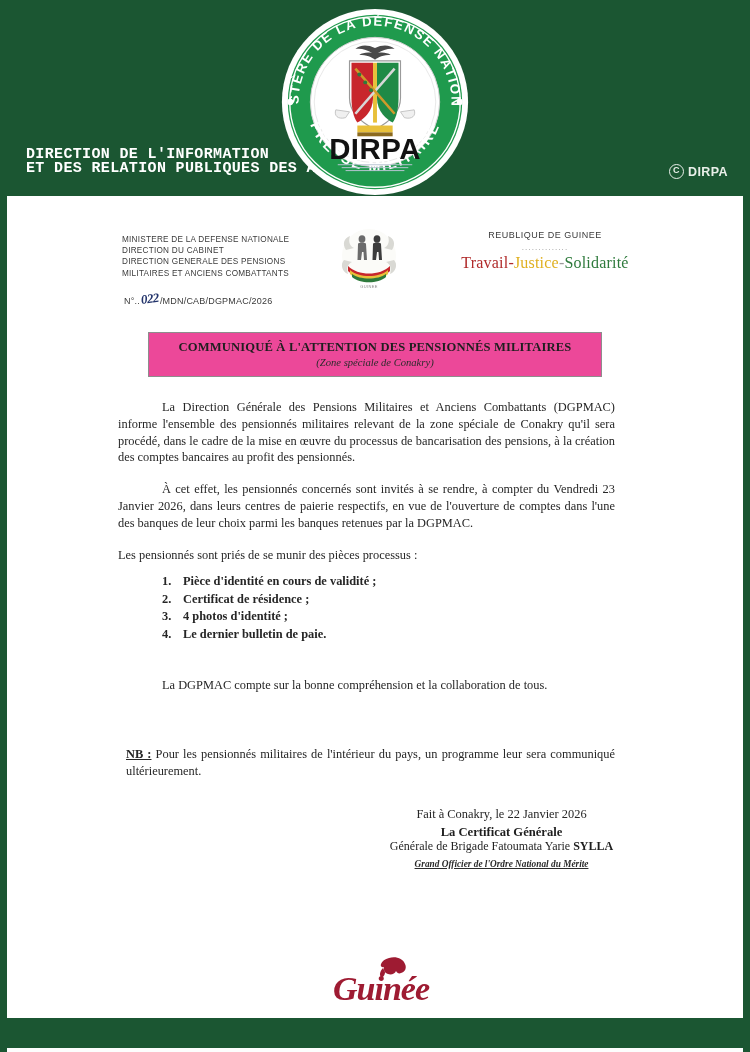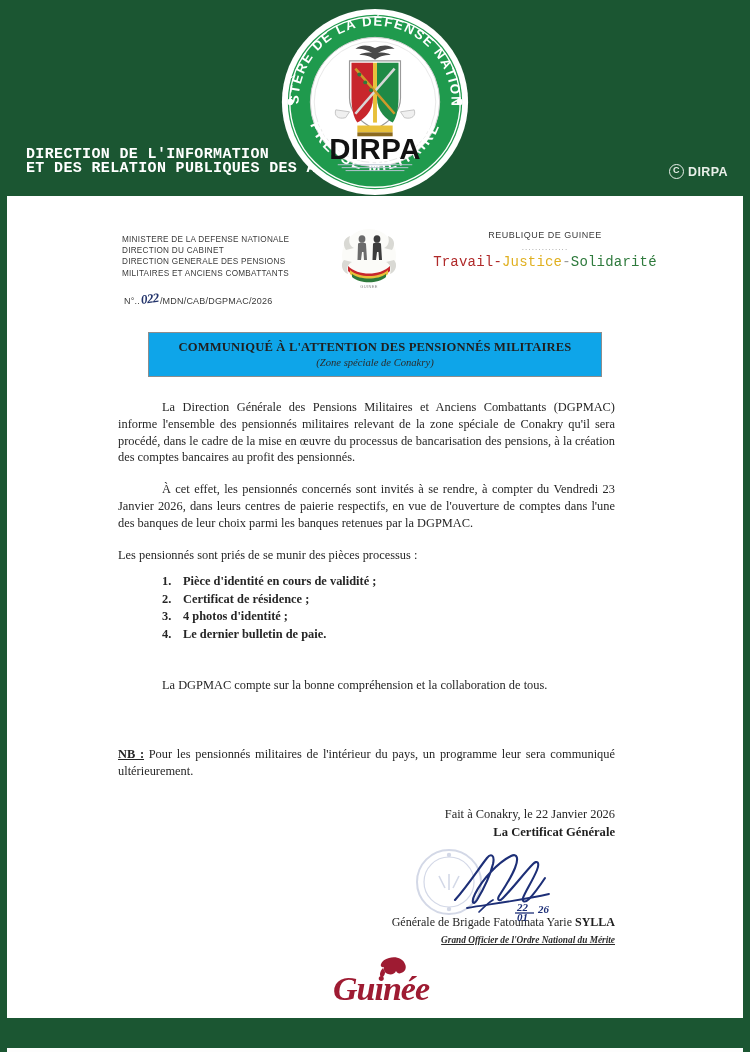--- a/index.html
+++ b/index.html
@@ -161,37 +161,37 @@
   }
   .lh-dots {
     font-family: "Liberation Sans", sans-serif;
     font-size: 8px;
     color: #8a8a8a;
     letter-spacing: 1.1px;
     margin-top: 3px;
   }
   .lh-motto {
     margin-top: 2px;
-    font-family: Liberation Mono, monospace;
-    font-size: 14px;
+    font-family: Liberation Serif, serif;
+    font-size: 16px;
     letter-spacing: 0.2px;
   }
   .motto-travail { color: #b02a2a; }
   .motto-sep { color: #9a9a9a; }
   .motto-justice { color: #e0b020; }
   .motto-solidarite { color: #2e7a3c; }
 
   
   .title-box {
     margin: 10px auto 0 auto;
     width: 440px;
     border: 1px solid #8d8d8d;
     padding: 7px 6px 8px 6px;
     text-align: center;
-    background: #0ea5e9;
+    background: #ec4899;
   }
   .title-main {
     font-family: "Liberation Serif", serif;
     font-weight: bold;
     font-size: 12.6px;
     letter-spacing: 0.15px;
     color: #1f1f1f;
     white-space: nowrap;
   }
   .title-sub {
@@ -237,34 +237,34 @@
   }
   .item-num { min-width: 14px; }
 
   .closing {
     margin: 34px 0 0 0;
     text-indent: 44px;
     text-align: left;
   }
 
   .nb-block {
-    margin: 52px 0 0 0;
+    margin: 52px 0 0 8px;
     text-align: justify;
     line-height: 17px;
   }
   .nb-label {
     font-weight: bold;
     text-decoration: underline;
   }
 
   
   .sign-area {
     position: relative;
     margin: 26px 0 0 0;
-    text-align: right;
+    text-align: center;
     padding-left: 270px;
   }
   .sign-place {
     font-family: "Liberation Serif", serif;
     font-size: 12.4px;
     color: #262626;
   }
   .sign-role {
     font-family: "Liberation Serif", serif;
     font-weight: bold;
@@ -477,49 +477,20 @@
       <p class="para closing">La DGPMAC compte sur la bonne compréhension et la collaboration de tous.</p>
 
       <p class="para nb-block noindent">
         <span class="nb-label">NB :</span><span> Pour les pensionnés militaires de l'intérieur du pays, un programme leur sera communiqué ultérieurement.</span>
       </p>
 
       <div class="sign-area">
         <div class="sign-place">Fait à Conakry, le 22 Janvier 2026</div>
         <div class="sign-role">La Certificat Générale</div>
 
-        <div class="sign-graphic">
-          <svg width="190" height="80" viewBox="0 0 190 80" xmlns="http://www.w3.org/2000/svg">
-
-            <g opacity="0.3">
-              <circle cx="42" cy="40" r="32" fill="none" stroke="#6f7fb0" stroke-width="2"></circle>
-              <circle cx="42" cy="40" r="25" fill="none" stroke="#6f7fb0" stroke-width="1.2"></circle>
-              <circle cx="42" cy="13" r="2.2" fill="#6f7fb0"></circle>
-              <circle cx="42" cy="67" r="2.2" fill="#6f7fb0"></circle>
-              <path d="M32 34 L38 46 M42 32 L42 48 M52 34 L46 46" stroke="#6f7fb0" stroke-width="1.6" fill="none"></path>
-            </g>
-
-            <g fill="none" stroke="#1d2f77" stroke-width="2.1" stroke-linecap="round">
-              <path d="M48 58 C 62 42, 72 26, 80 16 C 84 11, 88 13, 86 22 C 83 34, 76 48, 70 58
-                       C 66 64, 64 60, 68 52 C 76 36, 92 20, 104 14 C 110 11, 112 16, 108 26
-                       C 104 36, 96 48, 92 54 C 90 58, 92 60, 96 56 C 106 46, 118 30, 126 22
-                       C 130 18, 133 20, 130 28 C 126 38, 118 50, 116 56 C 115 60, 118 61, 122 57
-                       C 128 51, 134 42, 138 36"></path>
-              <path d="M60 66 C 84 62, 116 58, 142 52" stroke-width="1.8"></path>
-              <path d="M72 70 C 78 64, 82 60, 86 58" stroke-width="1.7"></path>
-            </g>
-
-            <g fill="#1d2f77" font-family="Liberation Serif, serif" font-weight="bold" font-size="11" font-style="italic">
-              <text x="110" y="69">22</text>
-              <text x="110" y="79">01</text>
-              <text x="131" y="71">26</text>
-            </g>
-            <line x1="108" y1="71" x2="127" y2="71" stroke="#1d2f77" stroke-width="1.3"></line>
-          </svg>
-        </div>
 
         <div class="sign-name">
           <span>Générale de Brigade Fatoumata Yarie </span><b>SYLLA</b>
         </div>
         <div class="sign-honor">Grand Officier de l'Ordre National du Mérite</div>
       </div>
     </div>
 
     <div class="guinee-logo">
       <svg viewBox="0 0 130 56" xmlns="http://www.w3.org/2000/svg">

